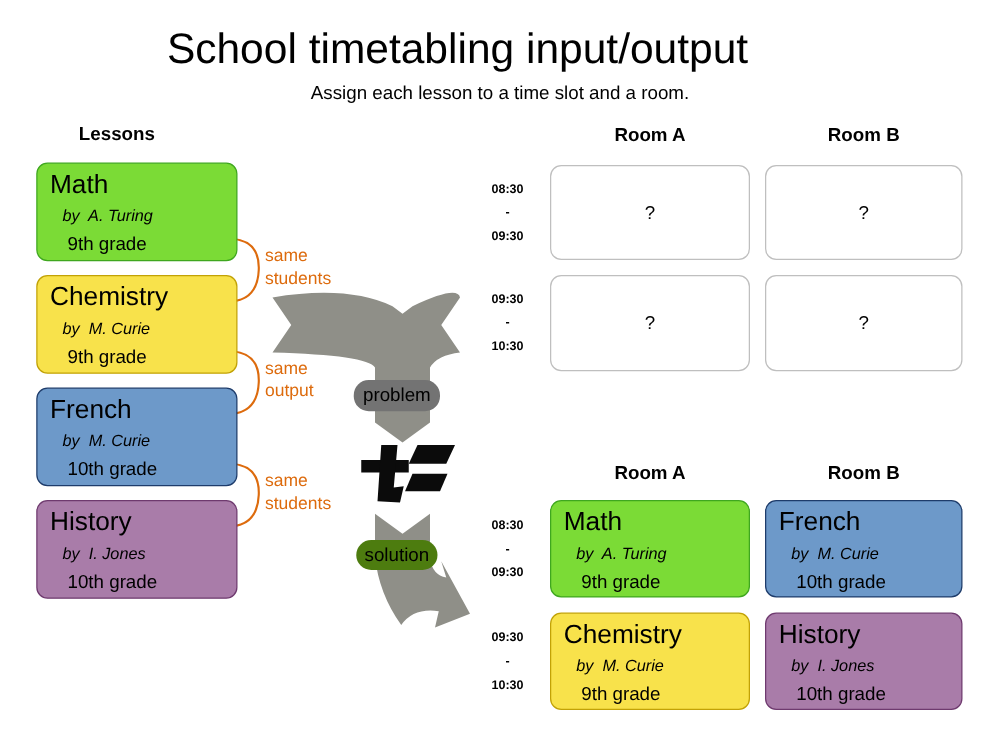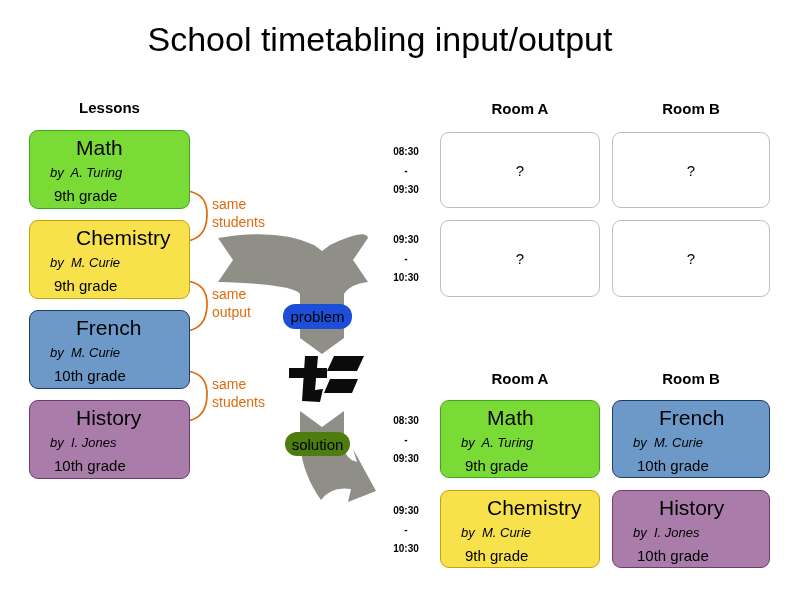--- a/index.html
+++ b/index.html
@@ -1,29 +1,29 @@
 <!DOCTYPE html>
 <html><head>
 <meta charset="utf-8">
 <style>
   html,body{margin:0;padding:0;background:#ffffff;}
   .stage{
     position:relative;width:800px;height:600px;background:#ffffff;overflow:hidden;
     font-family:"Liberation Sans", sans-serif;color:#000;
   }
   .abs{position:absolute;}
-  .title{top:20px;left:0;width:732px;text-align:center;font-size:34px;line-height:38px;font-weight:400;padding-left:14px;}
+  .title{top:20px;left:0;width:732px;text-align:center;font-size:34px;line-height:38px;font-weight:400;}
   .subtitle{top:66px;left:0;width:800px;text-align:center;font-size:15px;line-height:18px;}
   .col-header{font-size:15px;font-weight:700;text-align:center;line-height:17px;}
   
   .card{
     box-sizing:border-box;border:1.5px solid #555;border-radius:9px;
     padding:3px 10px 0 10px;overflow:hidden;
   }
-  .card .subject{font-size:21px;line-height:27px;margin-left:36px;}
+  .card .subject{font-size:21px;line-height:27px;}
   .card .by{font-size:13px;line-height:23px;font-style:italic;margin-left:10px;white-space:pre;}
   .card .grade{font-size:15px;line-height:23px;margin-left:14px;}
   
   .constraint{font-size:14px;line-height:18px;}
   
   .badge{
     box-sizing:border-box;border-radius:12px;display:flex;align-items:center;justify-content:center;
     font-size:15px;z-index:3;
   }
   
@@ -34,20 +34,21 @@
   }
   svg.overlay{position:absolute;left:0;top:0;z-index:1;pointer-events:none;}
   .z2{z-index:2;}
 </style>
 </head>
 <body>
 
 <div class="stage">
 
   <div class="abs title">School timetabling input/output</div>
+  <div class="abs subtitle">Assign each lesson to a time slot and a room.</div>
 
   <svg class="overlay" width="800" height="600" viewBox="0 0 800 600">
 
     <path d="M186,191 Q208,193 207,216 Q206,239 186,241" fill="none" stroke-width="1.7" style="stroke: rgb(221, 107, 13);"></path>
     <path d="M186,281 Q208,283 207,306 Q206,329 186,331" fill="none" stroke-width="1.7" style="stroke: rgb(221, 107, 13);"></path>
     <path d="M186,371 Q208,373 207,396 Q206,419 186,421" fill="none" stroke-width="1.7" style="stroke: rgb(221, 107, 13);"></path>
 
     <path d="M218,238 Q278,228 314,245 L322,251 L330,245 Q366,228 368,238
              L353,260 L368,282 Q350,284 344,294 L344,338 L322,354 L300,338 L300,294
              Q294,284 218,282 L233,260 Z" style="fill: rgb(143, 143, 136);"></path>
@@ -56,21 +57,21 @@
              L376,491 L348,502 L351,489 Q331,486 321,500 Q303,475 300,445 Z" style="fill: rgb(143, 143, 136);"></path>
 
     <g>
       <polygon points="289,368 327,368 327,378 289,378" style="fill: rgb(11, 11, 11);"></polygon>
       <polygon points="305,356 318,356 315,390 323,389 320,402 302,401" style="fill: rgb(11, 11, 11);"></polygon>
       <polygon points="334,356 364,356 357,371 327,371" style="fill: rgb(11, 11, 11);"></polygon>
       <polygon points="330,379 358,379 352,393 324,393" style="fill: rgb(11, 11, 11);"></polygon>
     </g>
   </svg>
 
-  <div class="abs col-header" style="left:29px;top:99px;width:161px;">Lessons</div>
+  <div class="abs col-header" style="left:13px;top:99px;width:161px;">Lessons</div>
 
   <div class="abs card z2" style="left: 29px; top: 130px; width: 161px; height: 79px; background: rgb(123, 219, 54); border-color: rgb(63, 167, 31);">
     <div class="subject">Math</div>
     <div class="by">by  A. Turing</div>
     <div class="grade">9th grade</div>
   </div>
 
   <div class="abs card z2" style="left: 29px; top: 220px; width: 161px; height: 79px; background: rgb(248, 226, 75); border-color: rgb(194, 162, 6);">
     <div class="subject">Chemistry</div>
     <div class="by">by  M. Curie</div>
@@ -95,21 +96,21 @@
   </div>
   <div class="abs constraint" style="left: 212px; top: 285px; color: rgb(221, 107, 13);">
     <div>same</div>
     <div>output</div>
   </div>
   <div class="abs constraint" style="left: 212px; top: 375px; color: rgb(221, 107, 13);">
     <div>same</div>
     <div>students</div>
   </div>
 
-  <div class="abs badge" style="left: 283px; top: 304px; width: 69px; height: 25px; background: #1d4ed8; color: rgb(0, 0, 0); text-align: right;">
+  <div class="abs badge" style="left: 283px; top: 304px; width: 69px; height: 25px; background: #737373; color: rgb(0, 0, 0); text-align: right;">
     <span>problem</span>
   </div>
   <div class="abs badge" style="left: 285px; top: 432px; width: 65px; height: 24px; background: #4d7c0f; color: rgb(0, 0, 0);">
     <span>solution</span>
   </div>
 
   <div class="abs col-header" style="left:440px;top:100px;width:160px;">Room A</div>
   <div class="abs col-header" style="left:612px;top:100px;width:158px;">Room B</div>
 
   <div class="abs timeslot" style="left:378px;top:142px;">

